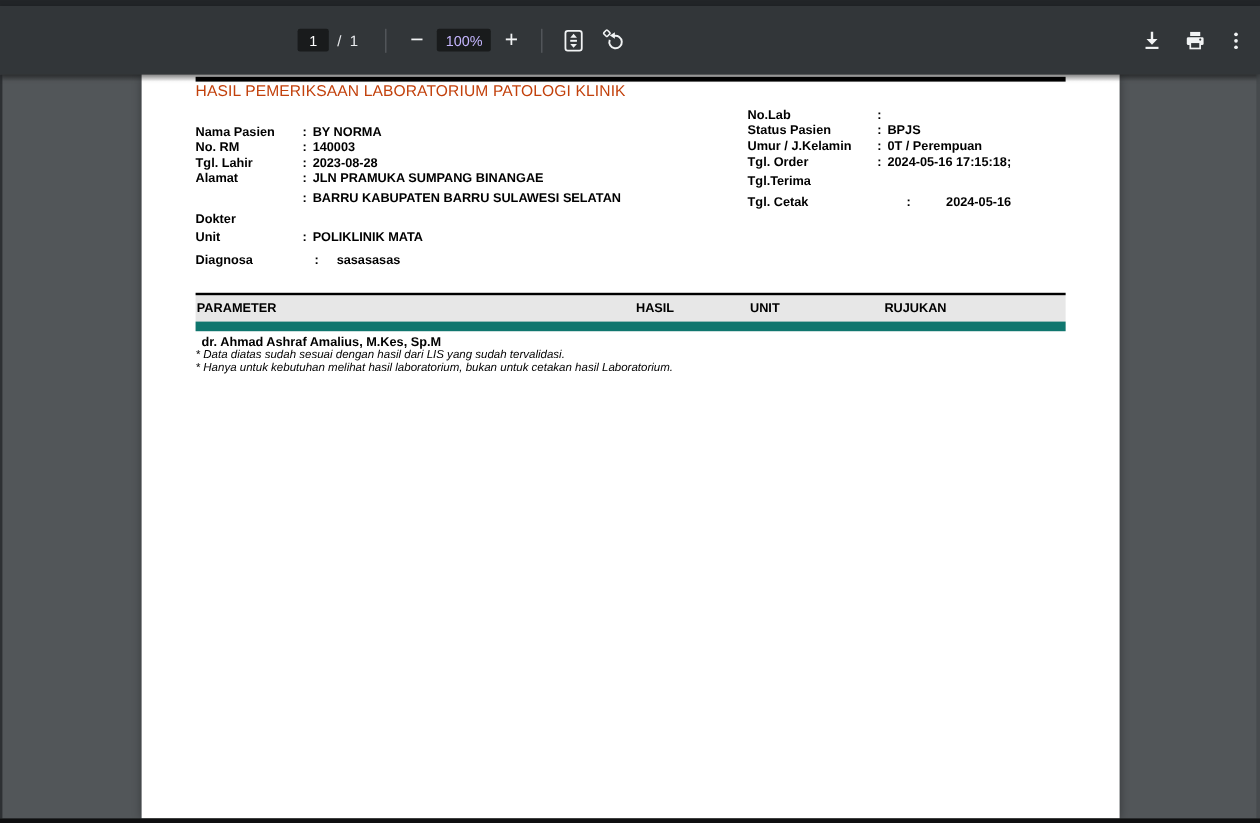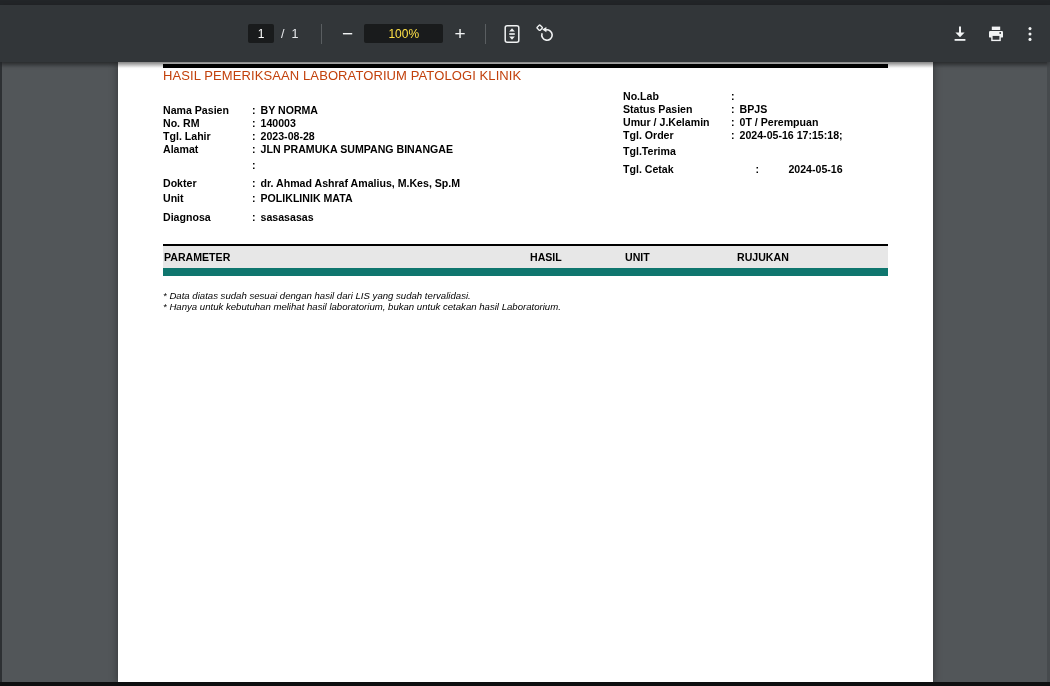--- a/index.html
+++ b/index.html
@@ -21,22 +21,22 @@
   .tb-text{color:#e8eaed;font-size:12.5px;}
   .slash{margin-right:7px;}
   .page-total{margin-right:23px;}
   .tb-sep{width:1px;height:20px;background:#5a5e61;}
   .sep1{margin-right:13px;}
   .sep2{margin-right:14px;margin-left:2px;}
   .tb-btn{background:none;border:none;padding:0;margin:0;cursor:pointer;display:flex;
     align-items:center;justify-content:center;width:24px;height:24px;border-radius:50%;}
   .glyph{color:#f1f3f4;font-size:19px;line-height:19px;font-weight:400;}
   .zoom-out-btn{margin-right:5px;}
-  .zoom-chip{height:19px;background:#191b1c;border-radius:2px;color:#fde047;font-size:12px;
-    display:flex;align-items:center;justify-content:center;padding:0 24px;margin-right:5px;}
+  .zoom-chip{height:19px;background:#191b1c;border-radius:2px;color:#c4b5fd;font-size:12px;
+    display:flex;align-items:center;justify-content:center;padding:0 7px;margin-right:5px;}
   .zoom-in-btn{margin-right:11px;}
   .fit-btn{margin-right:10px;}
   .icon-btn{margin-left:6px;margin-right:6px;}
   .more-btn{margin-left:4px;margin-right:0;}
 
   
   .viewer{position:absolute;top:62px;left:0;right:0;bottom:4px;background:#525659;
     border-left:2px solid #2d3033;border-right:3px solid #464a4d;}
   .viewer::before{content:"";position:absolute;top:0;left:0;right:0;height:6px;
     background:linear-gradient(rgba(0,0,0,.28),rgba(0,0,0,0));z-index:3;pointer-events:none;}
@@ -45,23 +45,23 @@
   .page{position:absolute;left:116px;top:0;width:815px;height:620px;background:#ffffff;
     box-shadow:0 1px 8px rgba(0,0,0,.4);color:#000;}
   .top-rule{position:absolute;top:2px;left:45px;width:725px;height:4px;background:#000;}
   .doc-title{position:absolute;top:6px;left:45px;font-size:13px;line-height:15px;color:#c2410c;
     letter-spacing:.1px;}
 
   .info-left{position:absolute;top:42px;left:45px;}
   .info-right{position:absolute;top:28px;left:505px;}
   .info-row{display:flex;height:13px;line-height:13px;font-size:10.6px;font-weight:bold;}
   .info-left .info-row:nth-child(5){margin-top:3px;}
-  .info-left .info-row:nth-child(6){margin-top:5px;}
+  .info-left .info-row:nth-child(6){margin-top:5px;flex-direction:column;}
   .info-left .info-row:nth-child(7){margin-top:2px;}
-  .info-left .info-row:nth-child(8){margin-top:6px;}
+  .info-left .info-row:nth-child(8){margin-top:6px;gap:10px;}
   .info-right .info-row:nth-child(5){margin-top:3px;flex-direction:column;}
   .info-right .info-row:nth-child(6){margin-top:5px;justify-content:space-between;}
   .info-left .lbl{width:89px;flex:0 0 89px;}
   .info-right .lbl{width:108px;flex:0 0 108px;}
   .val{margin-left:5px;white-space:nowrap;}
 
   .result-head{position:absolute;top:182px;left:45px;width:725px;height:22px;
     background:#e7e7e7;border-top:2px solid #000;border-bottom:8px solid #0f766e;}
   .col-h{position:absolute;top:0;height:22px;line-height:22px;font-weight:bold;font-size:10.6px;}
   .col-parameter{left:1px;}
@@ -174,20 +174,21 @@
             <span class="val">2023-08-28</span>
         </div>
         <div class="info-row">
           <span class="lbl">Alamat</span>
             <span>:</span>
             <span class="val">JLN PRAMUKA SUMPANG BINANGAE</span>
         </div>
         <div class="info-row">
           <span class="lbl"></span>
             <span>:</span>
+            <span class="val">BARRU KABUPATEN BARRU SULAWESI SELATAN</span>
         </div>
         <div class="info-row">
           <span class="lbl">Dokter</span>
             <span>:</span>
             <span class="val">dr. Ahmad Ashraf Amalius, M.Kes, Sp.M</span>
         </div>
         <div class="info-row">
           <span class="lbl">Unit</span>
             <span>:</span>
             <span class="val">POLIKLINIK MATA</span>

